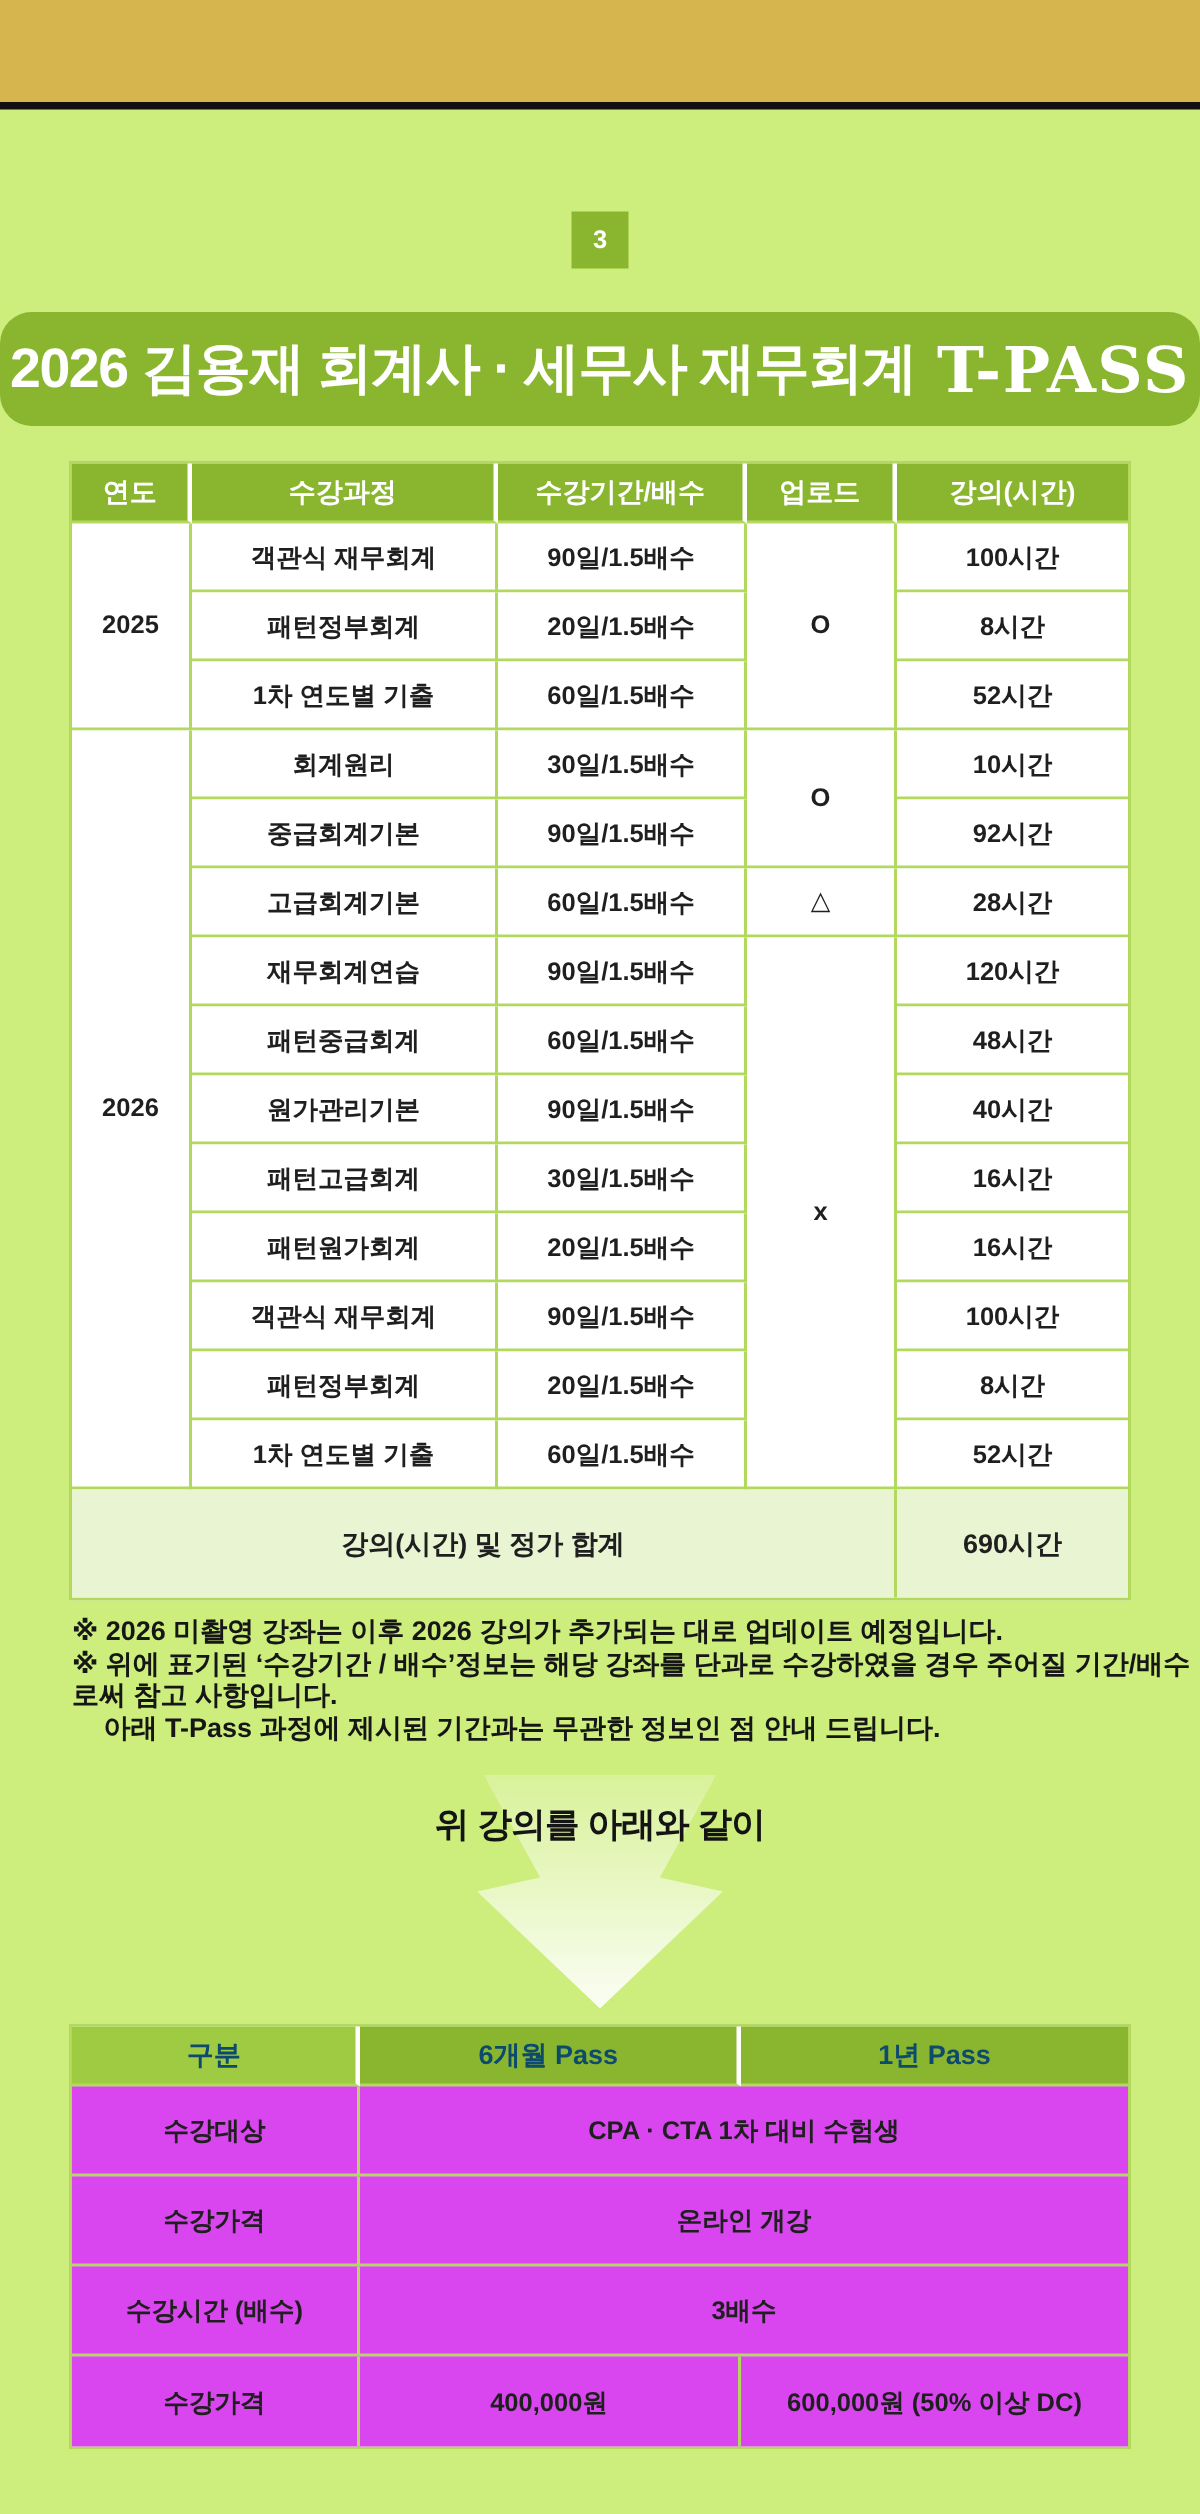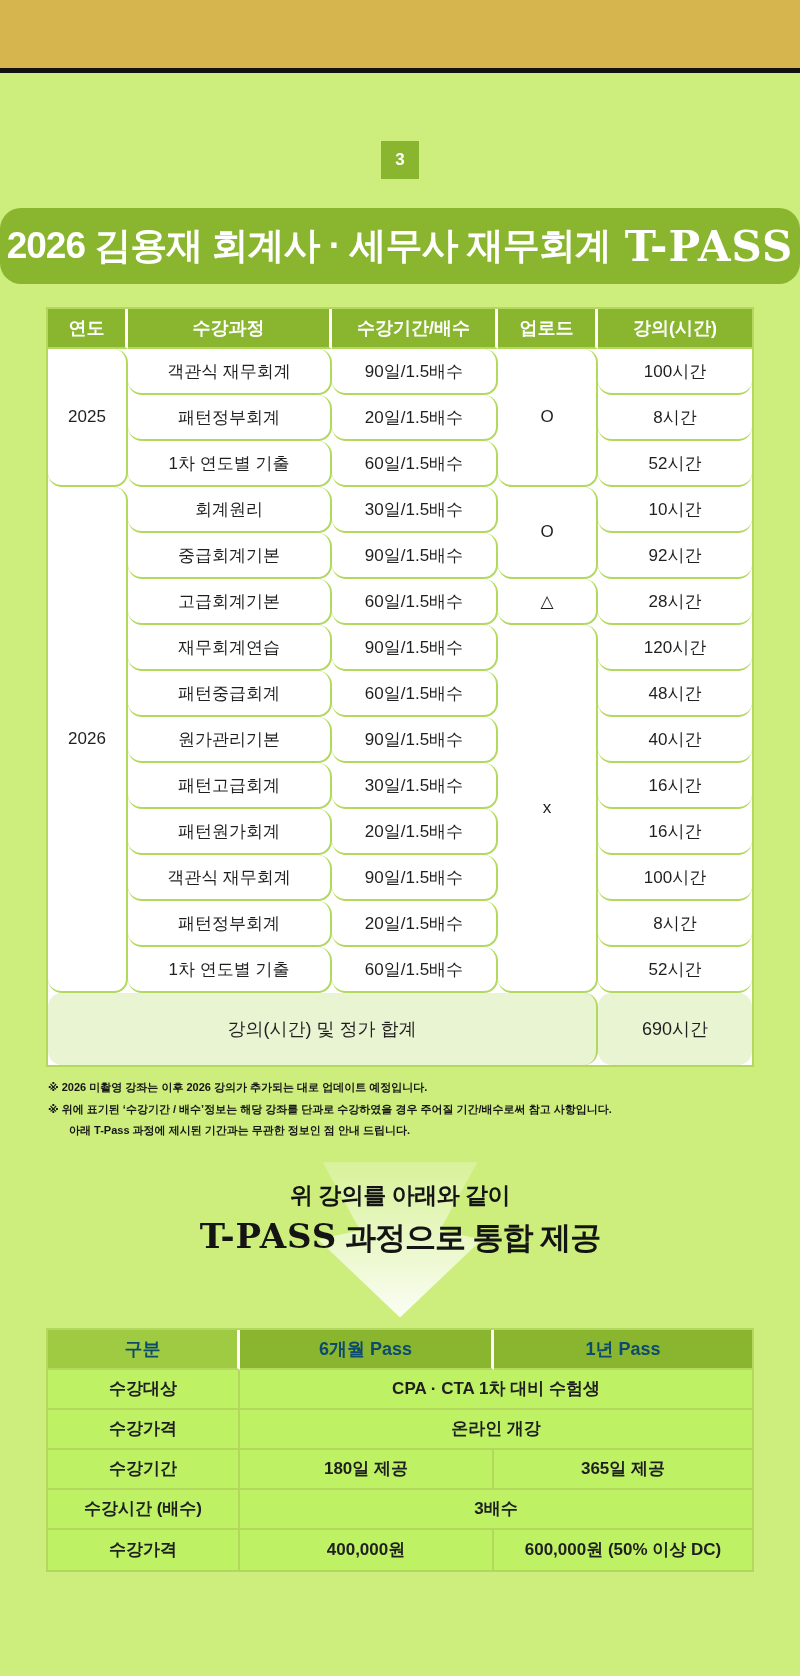--- a/index.html
+++ b/index.html
@@ -48,35 +48,35 @@
   td,th{text-align:center;vertical-align:middle;}
 
   
   .course-table{width:704px;margin-top:23px;}
   .course-table th{
     background:var(--green);color:#fff;font-size:18px;font-weight:700;
     height:40px;border-right:3px solid #fff;border-bottom:2px solid var(--border);
   }
   .course-table th:last-child{border-right:none;}
   .course-table td{
-    font-size:17px;font-weight:400;height:46px;background:#fff;
-    border-right:2px solid var(--border);border-bottom:2px solid var(--border);border-radius:14px;
+    font-size:17px;font-weight:700;height:46px;background:#fff;
+    border-right:2px solid var(--border);border-bottom:2px solid var(--border);
   }
   .course-table td:last-child{border-right:none;margin-top:19px;}
   .course-table tr.summary-row td{
     background:var(--pale);height:72px;border-bottom:none;font-size:18px;
   }
   .course-table col.c-year{width:80px;}
   .course-table col.c-course{width:204px;}
   .course-table col.c-duration{width:166px;}
   .course-table col.c-upload{width:100px;}
   .course-table col.c-hours{width:154px;}
 
   
-  .notes{margin:10px 0 0 48px;font-size:11px;font-weight:700;line-height:21.5px;color:#161616;}
+  .notes{margin:10px 0 0 48px;font-size:18px;font-weight:700;line-height:21.5px;color:#161616;}
   .notes .indent{padding-left:21px;}
 
   
   .provide{position:relative;margin-top:12px;height:168px;}
   .provide .arrow{
     position:absolute;top:8px;left:50%;transform:translateX(-50%);
     width:210px;height:156px;
     background:linear-gradient(180deg,rgba(255,255,255,0.22) 0%,rgba(255,255,255,0.6) 55%,rgba(255,255,255,0.92) 100%);
     clip-path:polygon(13% 0,87% 0,69% 44%,89% 50%,50% 100%,11% 50%,31% 44%);
   }
@@ -90,21 +90,21 @@
 
   
   .pass-table{width:704px;margin-top:6px;}
   .pass-table th{
     background:var(--green);color:#0c4a6e;font-size:18px;font-weight:700;
     height:40px;border-right:3px solid #fff;border-bottom:2px solid var(--border);
   }
   .pass-table th:last-child{border-right:none;}
   .pass-table th.light{background:var(--green-light);}
   .pass-table td{
-    font-size:17px;font-weight:600;height:40px;background:#bef264;
+    font-size:17px;font-weight:600;height:60px;background:#d946ef;
     border-right:2px solid var(--border);border-bottom:2px solid var(--border);
   }
   .pass-table td:last-child{border-right:none;}
   .pass-table tr:last-child td{border-bottom:none;}
   .pass-table col.p-label{width:192px;}
   .pass-table col.p-six{width:254px;}
   .pass-table col.p-year{width:258px;}
 </style>
 </head>
 <body>
@@ -225,23 +225,20 @@
 <div class="notes">
   <div>※ 2026 미촬영 강좌는 이후 2026 강의가 추가되는 대로 업데이트 예정입니다.</div>
   <div>※ 위에 표기된 ‘수강기간 / 배수’정보는 해당 강좌를 단과로 수강하였을 경우 주어질 기간/배수로써 참고 사항입니다.</div>
   <div class="indent">아래 T-Pass 과정에 제시된 기간과는 무관한 정보인 점 안내 드립니다.</div>
 </div>
 
 <div class="provide">
   <div class="arrow"></div>
   <div class="txt">
     <div class="l1">위 강의를 아래와 같이</div>
-    <div class="l2">
-      <span class="p-brand">T-PASS</span><span> 과정으로 통합 제공</span>
-    </div>
   </div>
 </div>
 
 <table class="pass-table">
   <colgroup>
     <col class="p-label">
       <col class="p-six">
       <col class="p-year">
   </colgroup>
   <thead>
@@ -254,25 +251,20 @@
   <tbody>
       <tr>
         <td>수강대상</td>
         <td colspan="2">CPA · CTA 1차 대비 수험생</td>
       </tr>
       <tr>
         <td>수강가격</td>
         <td colspan="2">온라인 개강</td>
       </tr>
       <tr>
-        <td>수강기간</td>
-        <td>180일 제공</td>
-        <td>365일 제공</td>
-      </tr>
-      <tr>
         <td>수강시간 (배수)</td>
         <td colspan="2">3배수</td>
       </tr>
       <tr>
         <td>수강가격</td>
         <td>400,000원</td>
         <td>600,000원 (50% 이상 DC)</td>
       </tr>
     </tbody>
 </table>

